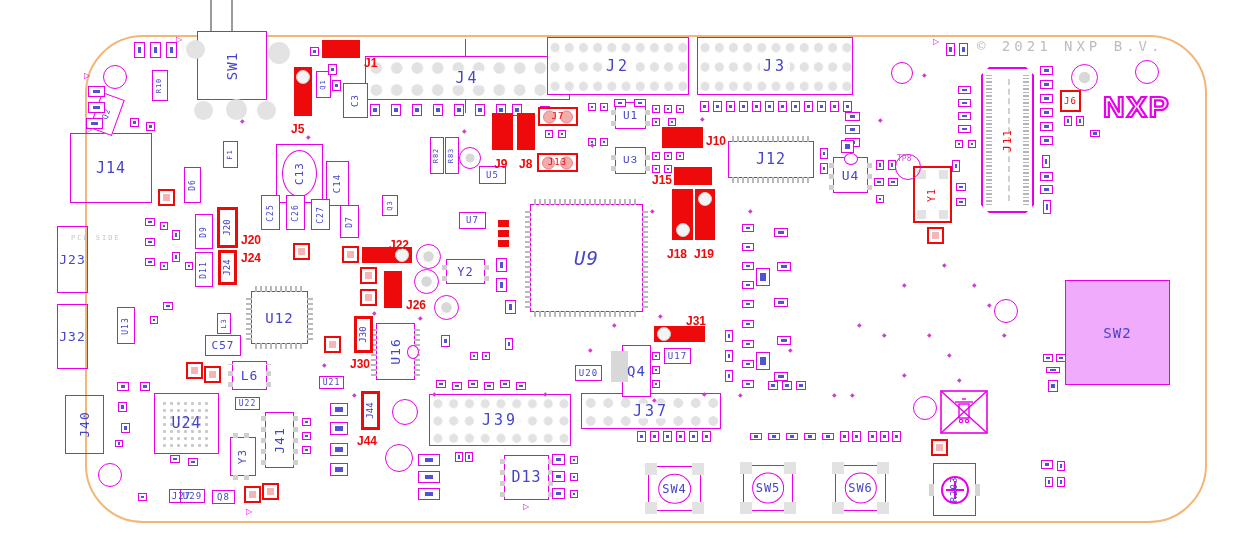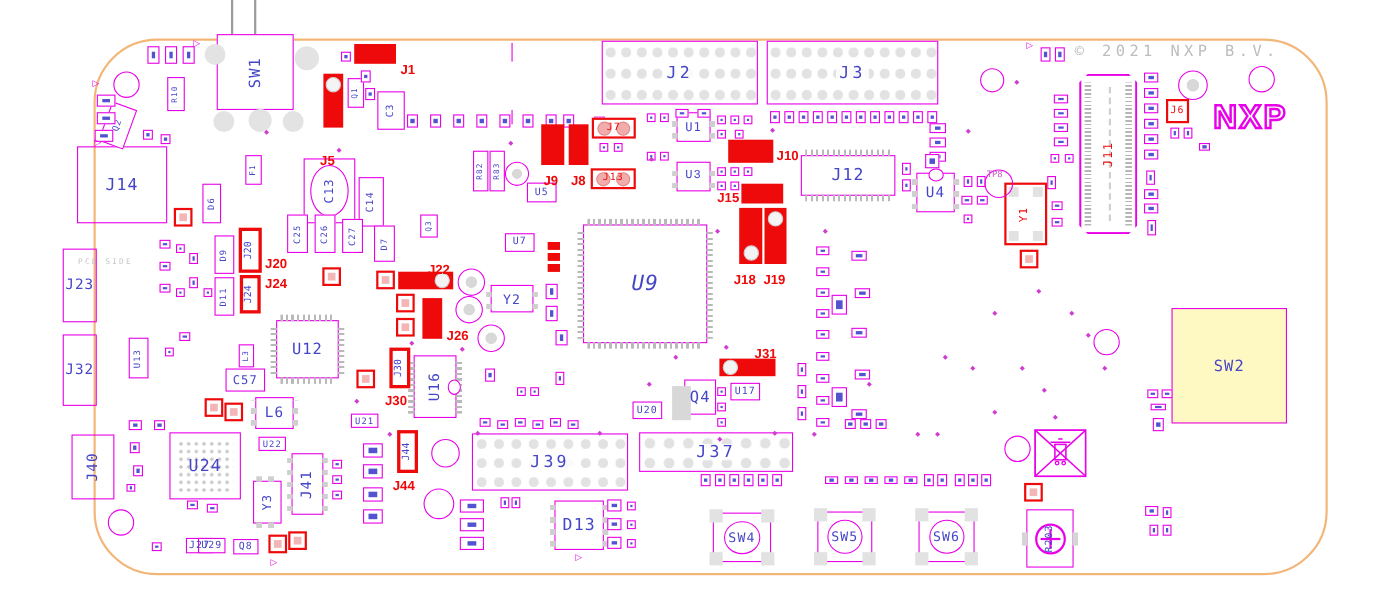--- a/index.html
+++ b/index.html
@@ -3,21 +3,21 @@
 <meta charset="utf-8">
 <style>
   html,body{margin:0;padding:0;background:#fff}
   #board{position:relative;width:1250px;height:539px;background:#fff;overflow:hidden;
          font-family:"DejaVu Sans Mono",monospace}
   .abs{position:absolute;box-sizing:border-box}
   #outline{position:absolute;left:85px;top:35px;width:1118px;height:484px;
            border:2px solid var(--edge,#f3b679);border-radius:58px}
   .ic{border:1.5px solid var(--m,#e800e8);background:#fff;display:flex;align-items:center;justify-content:center}
   .nofill{background:transparent}
-  .grayfill{background:#fef9c3}
+  .grayfill{background:#f0abfc}
   .lbl{color:var(--b,#4545c8);letter-spacing:1px;white-space:nowrap;line-height:1;z-index:3}
   .v{transform:rotate(-90deg)}
   .header{border:1.5px solid var(--m,#e800e8);background:#fff;
           background-image:radial-gradient(circle,#e2e2e2 36%,rgba(255,255,255,0) 41%)}
   .hlbl{position:absolute;left:50%;top:50%;transform:translate(-50%,-50%);
         color:var(--b,#4545c8);background:rgba(255,255,255,.82);padding:0 3px;
         letter-spacing:3px;white-space:nowrap;line-height:1;z-index:2}
   .pinstrip{position:absolute}
   .dots{position:absolute;inset:6px;background-image:radial-gradient(#c9c9c9 1.3px,rgba(0,0,0,0) 1.8px);
         background-size:7px 7px}
@@ -67,20 +67,23 @@
   <div class="abs" style="left:71px;top:225px">
     <span class="pcbnote">PCB SIDE</span>
   </div>
   <div class="abs" style="left:1103px;top:92px">
     <span class="logo">NXP</span>
   </div>
 <div class="abs line" style="left: 210px; top: 0px; width: 2px; height: 34px; background: rgb(154, 154, 154);"></div>
     <div class="abs line" style="left: 231px; top: 0px; width: 2px; height: 34px; background: rgb(154, 154, 154);"></div>
     <div class="abs line" style="left: 465px; top: 39px; width: 1px; height: 17px; background: rgb(232, 0, 232);"></div>
     <div class="abs line" style="left: 465px; top: 100px; width: 1px; height: 13px; background: rgb(232, 0, 232);"></div>
+    <div class="abs header" style="left: 365px; top: 56px; width: 205px; height: 44px; background-size: 20.5px 22px;">
+      <span class="hlbl" style="font-size: 15px;">J4</span>
+    </div>
     <div class="abs header" style="left: 547px; top: 37px; width: 142px; height: 58px; background-size: 14.2px 19.3333px;">
       <span class="hlbl" style="font-size: 15px;">J2</span>
     </div>
     <div class="abs header" style="left: 697px; top: 37px; width: 156px; height: 58px; background-size: 14.1818px 19.3333px;">
       <span class="hlbl" style="font-size: 15px;">J3</span>
     </div>
     <div class="abs header" style="left: 429px; top: 394px; width: 142px; height: 52px; background-size: 15.7778px 17.3333px;">
       <span class="hlbl" style="font-size: 15px;">J39</span>
     </div>
     <div class="abs header" style="left: 581px; top: 393px; width: 140px; height: 36px; background-size: 17.5px 18px;">
@@ -247,21 +250,21 @@
       <div class="pinstrip" style="top: 3px; bottom: 3px; left: -6px; width: 6px; background-image: repeating-linear-gradient(0deg, rgb(185, 185, 185) 0px, rgb(185, 185, 185) 2px, rgba(0, 0, 0, 0) 2px, rgba(0, 0, 0, 0) 5px);"></div>
       <div class="pinstrip" style="top: 3px; bottom: 3px; right: -6px; width: 6px; background-image: repeating-linear-gradient(0deg, rgb(185, 185, 185) 0px, rgb(185, 185, 185) 2px, rgba(0, 0, 0, 0) 2px, rgba(0, 0, 0, 0) 5px);"></div>
       <span class="lbl" style="font-size: 19px; font-style: italic;">U9</span>
     </div>
     <div class="abs ic" style="left: 664px; top: 348px; width: 27px; height: 16px;">
       <span class="lbl" style="font-size: 9px;">U17</span>
     </div>
     <div class="abs ic" style="left: 575px; top: 365px; width: 27px; height: 16px;">
       <span class="lbl" style="font-size: 9px;">U20</span>
     </div>
-    <div class="abs ic" style="left: 622px; top: 345px; width: 29px; height: 32px;">
+    <div class="abs ic" style="left: 622px; top: 345px; width: 29px; height: 52px;">
       <span class="lbl" style="font-size: 14px;">Q4</span>
     </div>
     <div class="abs ic" style="left: 504px; top: 455px; width: 45px; height: 45px;">
       <div class="pinstrip" style="top: 2px; bottom: 2px; left: -5px; width: 5px; background-image: repeating-linear-gradient(0deg, rgb(207, 207, 207) 0px, rgb(207, 207, 207) 5px, rgba(0, 0, 0, 0) 5px, rgba(0, 0, 0, 0) 11px);"></div>
       <div class="pinstrip" style="top: 2px; bottom: 2px; right: -5px; width: 5px; background-image: repeating-linear-gradient(0deg, rgb(207, 207, 207) 0px, rgb(207, 207, 207) 5px, rgba(0, 0, 0, 0) 5px, rgba(0, 0, 0, 0) 11px);"></div>
       <span class="lbl" style="font-size: 15px;">D13</span>
     </div>
     <div class="abs ic grayfill" style="left: 1065px; top: 280px; width: 105px; height: 105px;">
       <span class="lbl" style="font-size: 14px;">SW2</span>
     </div>
@@ -545,21 +548,21 @@
     <div class="abs rsq" style="left: 204px; top: 366px; width: 17px; height: 17px;"></div>
     <div class="abs rsq" style="left: 244px; top: 486px; width: 17px; height: 17px;"></div>
     <div class="abs rsq" style="left: 262px; top: 483px; width: 17px; height: 17px;"></div>
     <div class="abs rsq" style="left: 931px; top: 439px; width: 17px; height: 17px;"></div>
     <div class="abs rsq" style="left: 927px; top: 227px; width: 17px; height: 17px;"></div>
     <div class="abs rbar" style="left: 322px; top: 40px; width: 38px; height: 18px;"></div>
     <div class="abs " style="left: 364px; top: 52px;"><span class="rlbl">J1</span></div>
     <div class="abs rbar" style="left: 294px; top: 67px; width: 18px; height: 49px;">
       <div class="jpad" style="left: 50%; top: 3px; transform: translateX(-50%);"></div>
     </div>
-    <div class="abs " style="left: 291px; top: 135px;"><span class="rlbl">J5</span></div>
+    <div class="abs " style="left: 291px; top: 118px;"><span class="rlbl">J5</span></div>
     <div class="abs rbar" style="left: 492px; top: 113px; width: 21px; height: 37px;"></div>
     <div class="abs " style="left: 494px; top: 153px;"><span class="rlbl">J9</span></div>
     <div class="abs rbar" style="left: 517px; top: 113px; width: 18px; height: 37px;"></div>
     <div class="abs " style="left: 519px; top: 153px;"><span class="rlbl">J8</span></div>
     <div class="abs rbar" style="left: 362px; top: 247px; width: 50px; height: 16px;">
       <div class="jpad" style="top: 50%; right: 3px; transform: translateY(-50%);"></div>
     </div>
     <div class="abs " style="left: 389px; top: 234px;"><span class="rlbl">J22</span></div>
     <div class="abs rbar" style="left: 384px; top: 271px; width: 18px; height: 37px;"></div>
     <div class="abs " style="left: 406px; top: 294px;"><span class="rlbl">J26</span></div>

